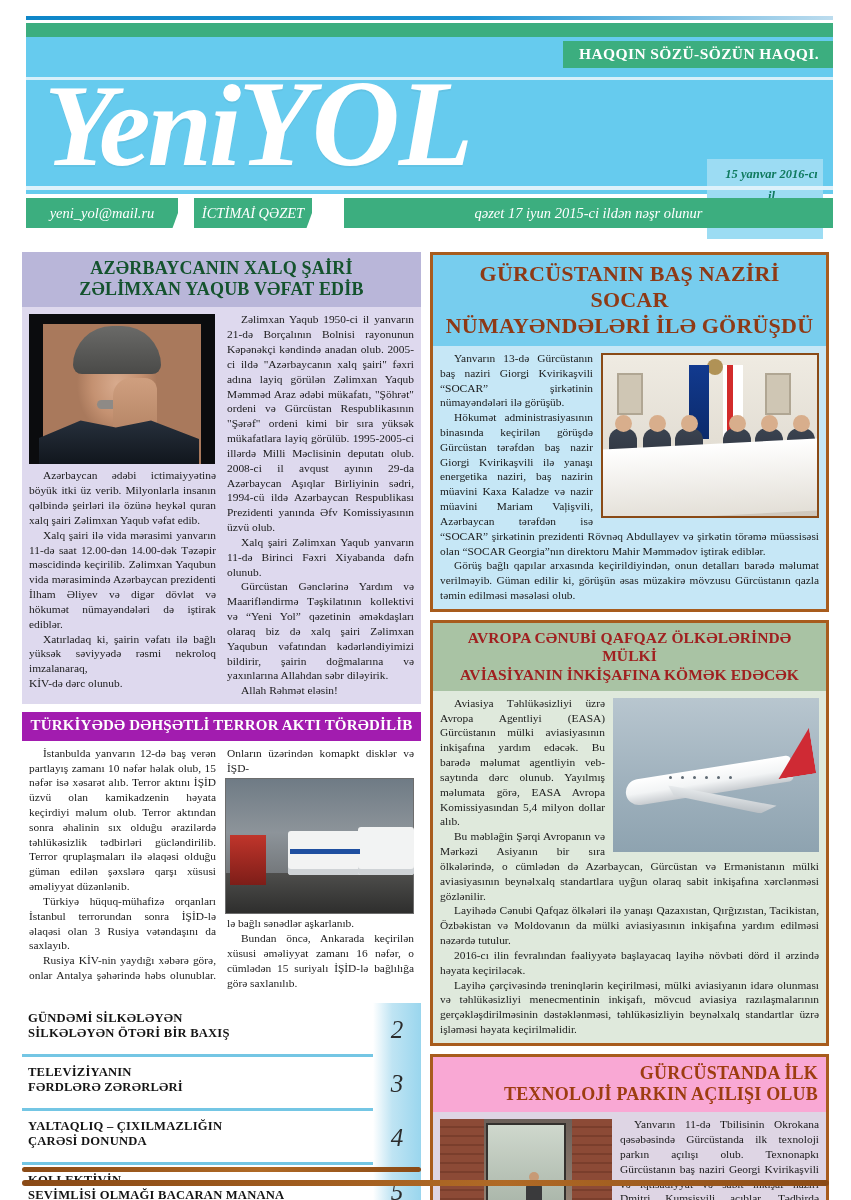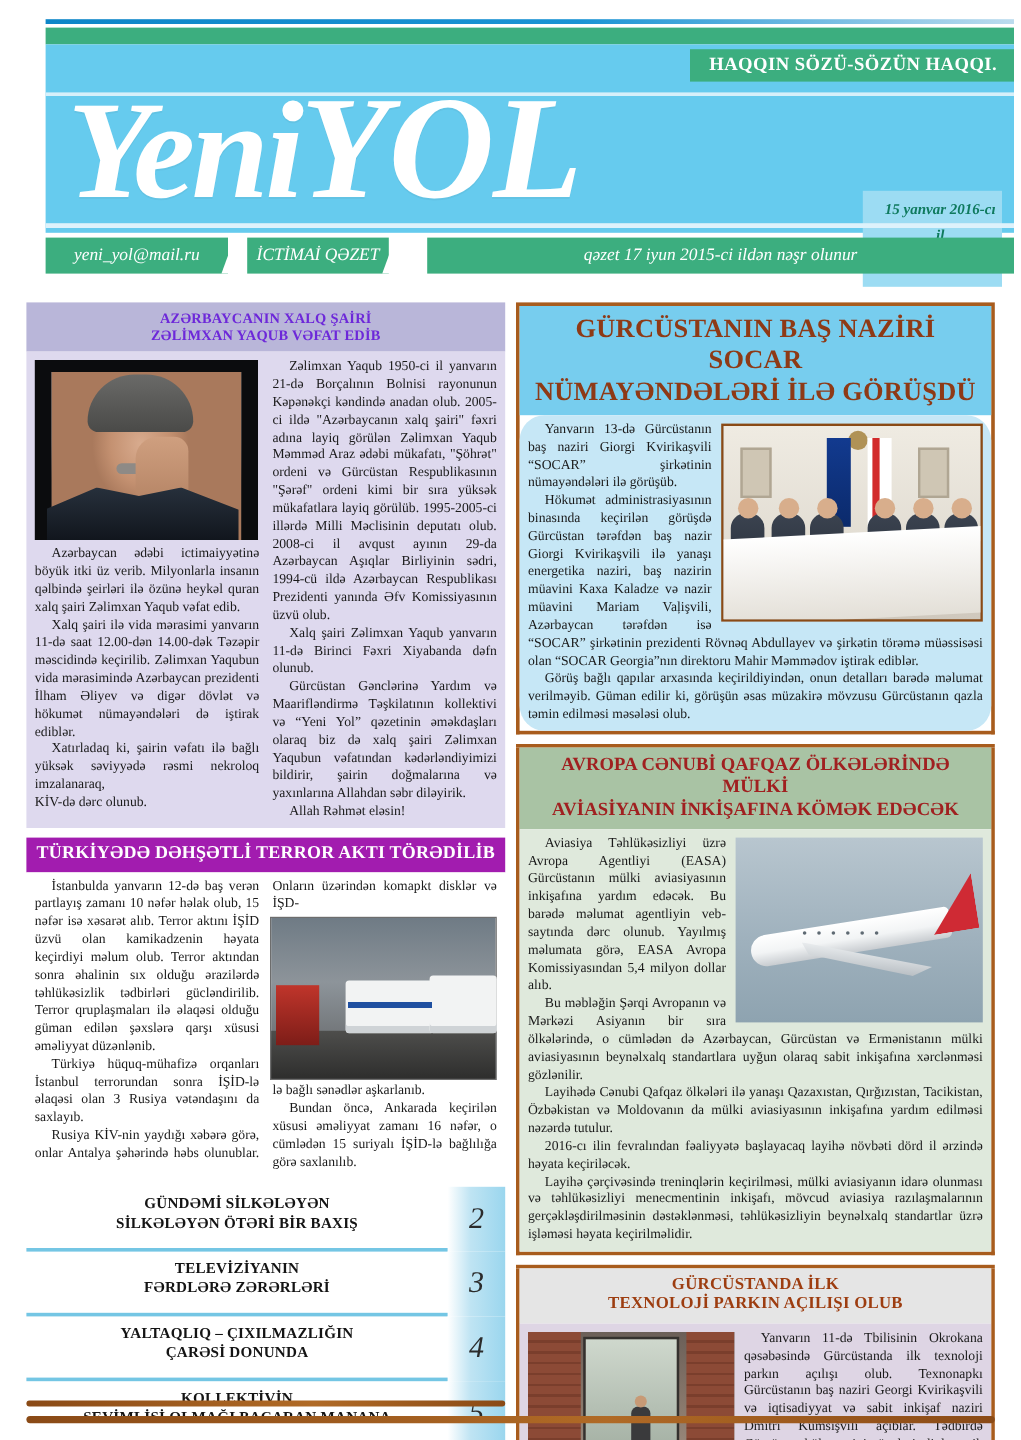--- a/index.html
+++ b/index.html
@@ -10,21 +10,21 @@
   }
   .page {
     position: relative;
     width: 851px;
     height: 1200px;
     background: #ffffff;
     overflow: hidden;
   }
 
   
-  .masthead-wrap { position: absolute; left: 38px; top: 16px; width: 807px; }
+  .masthead-wrap { position: absolute; left: 26px; top: 16px; width: 807px; }
   .top-rule {
     height: 4px;
     background: linear-gradient(to right,#0e86c8 0%, #1a93d4 55%, #bcdcee 100%);
     margin-bottom: 3px;
   }
   .green-strip-top { height: 14px; background: #3cae7f; }
   .masthead {
     position: relative;
     height: 157px;
     background: #66cbee;
@@ -114,41 +114,41 @@
 
   
   .art { position: relative; }
   .art + .art { margin-top: 8px; }
   .art-head {
     text-align: center;
     font-weight: bold;
     line-height: 1.18;
     padding: 6px 8px 7px;
   }
-  .head-purple { background: #b9b6d9; color: #6d28d9; font-size: 12px; letter-spacing: .2px; }
+  .head-purple { background: #b9b6d9; color: #14532d; font-size: 18px; letter-spacing: .2px; }
   .head-blue   { background: #a21caf; color: #ffffff; font-size: 15px; letter-spacing: .2px; padding: 5px 6px 6px;}
   .head-skyblue{ background: #77cdee; color: #8e3a16; font-size: 22px; letter-spacing: .2px; }
   .head-green  { background: #a9c3a4; color: #a02020; font-size: 15.5px; letter-spacing: .1px; }
-  .head-pink   { background: #e5e5e5; color: #9d3d10; font-size: 14px; letter-spacing: .2px; }
+  .head-pink   { background: #f9a8d4; color: #9d3d10; font-size: 18px; letter-spacing: .2px; text-align: right; }
 
   .framed { border: 3px solid #a85c1d; border-top: none; }
   .frame-top { height: 3px; background: #a85c1d; }
 
   .art-body {
     font-size: 11.4px;
     line-height: 1.30;
     text-align: justify;
     color: #1a1a1a;
     padding: 5px 7px 6px 7px;
     hyphens: auto;
   }
   .art-body p { margin: 0; text-indent: 14px; }
   .bg-lilac { background: #ded9ee; }
   .bg-white { background: #ffffff; }
-  .bg-skyblue{ background: #c6e7f6; border-radius: 21px; }
+  .bg-skyblue{ background: #c6e7f6; }
   .bg-mint  { background: #dfe9dc; }
   .bg-lav   { background: #ded5e4; }
 
   .two-col { column-count: 2; column-gap: 11px; }
 
   
   .portrait {
     float: left;
     width: 186px; height: 150px;
     margin: 2px 9px 4px 0;
@@ -332,21 +332,21 @@
   .index { margin-top: 7px; }
   .index-row {
     display: flex;
     align-items: stretch;
     position: relative;
     height: 54px;
   }
   .index-title-cell {
     flex: 1 1 auto;
     display: flex; flex-direction: column;
-    align-items: center; justify-content: center;
+    align-items: flex-start; justify-content: center;
     text-align: center;
     font-weight: bold;
     font-size: 12.6px;
     line-height: 1.22;
     letter-spacing: .2px;
     color: #141414;
     padding: 0 6px 6px 6px;
     border-bottom: 3px solid #74c6e4;
     position: relative;
   }

